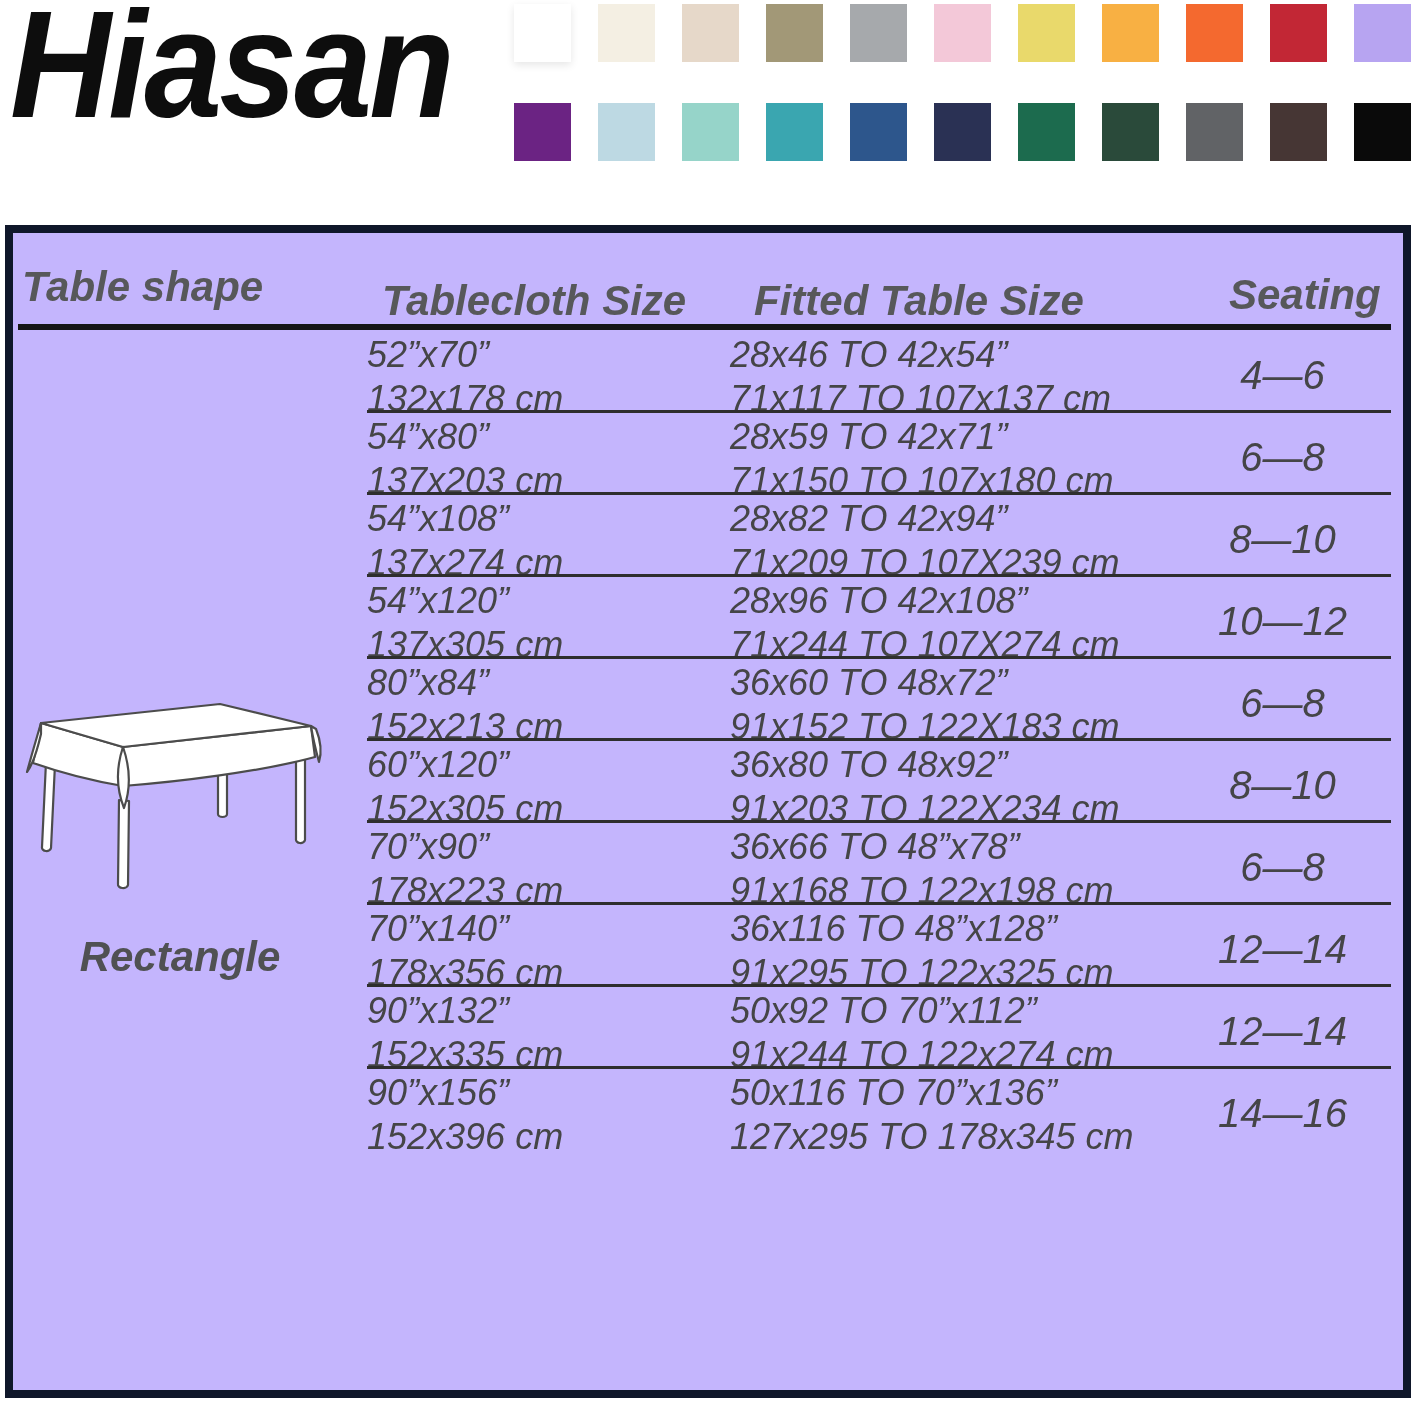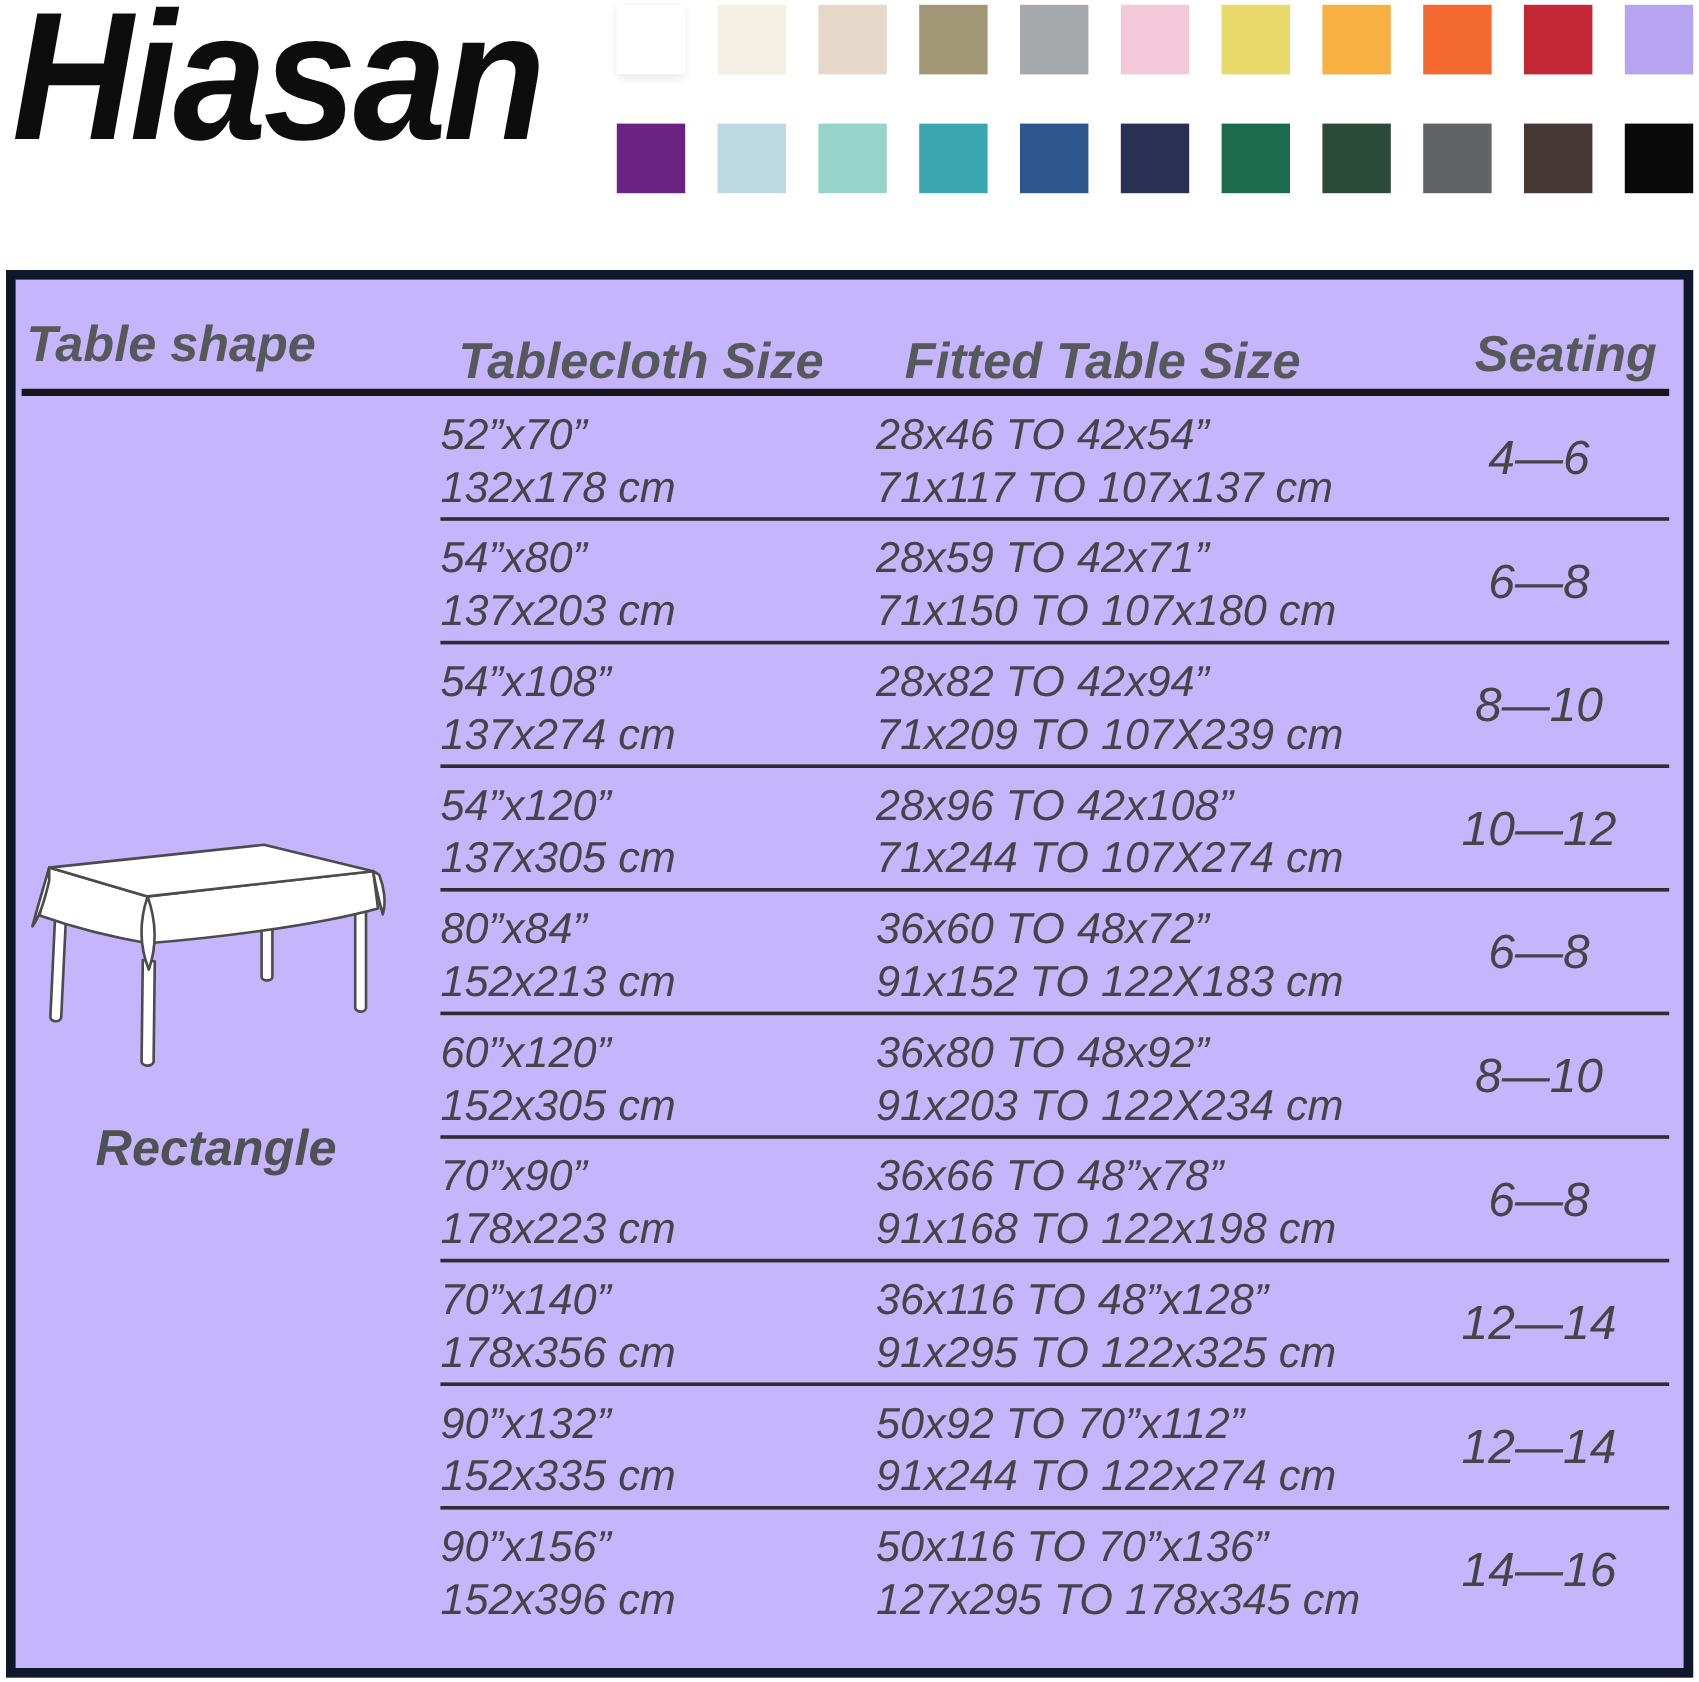--- a/index.html
+++ b/index.html
@@ -39,21 +39,21 @@
   .th-seating    { left:1216px; top:38px; }
   .thead::after {
     content:""; position:absolute; left:5px; right:12px; bottom:0;
     height:6px; background:#161616;
   }
 
   .tbody { position:absolute; top:97px; left:0; right:0; }
   .trow {
     position:relative; display:grid;
     grid-template-columns:354px 363px 432px 1fr;
-    height:103px;
+    height:82px;
     border-radius:14px;
   }
   .cell {
     display:flex; flex-direction:column; justify-content:center;
     gap:4px; padding-top:5px;
   }
   .ln { font-size:36px; line-height:40px; color:#454547; white-space:nowrap; }
   .c4 {
     display:flex; align-items:center; justify-content:center;
     font-size:40px; color:#454547; padding-top:2px;

